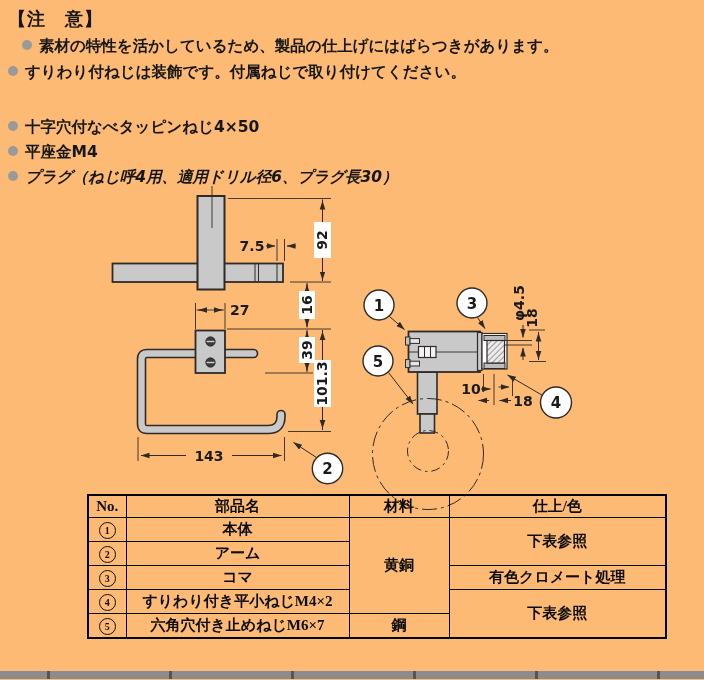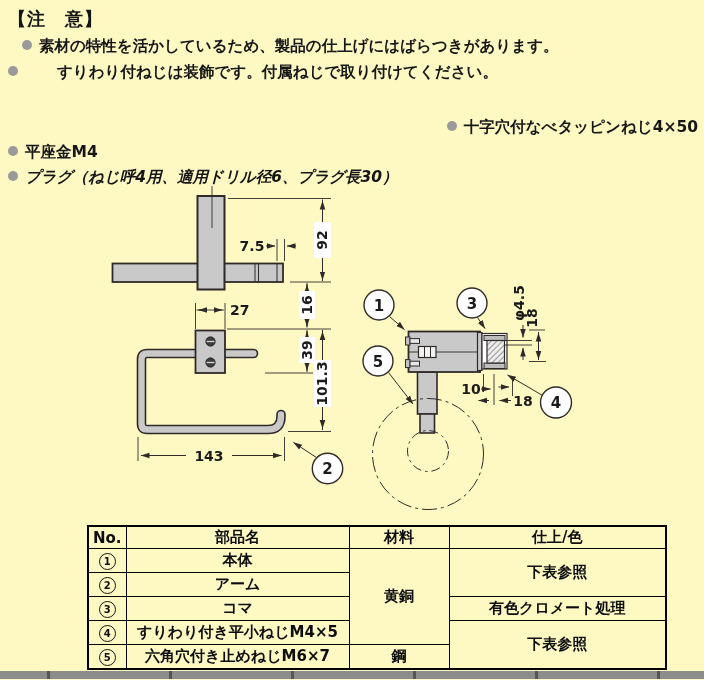--- a/index.html
+++ b/index.html
@@ -1,16 +1,16 @@
 <!DOCTYPE html>
 <html><head>
 <meta charset="utf-8">
 <style>
   html,body{margin:0;padding:0;background:#fff;}
-  .page{position:relative;width:704px;height:680px;background:#fef9c3;overflow:hidden;
+  .page{position:relative;width:704px;height:680px;background:#fdba74;overflow:hidden;
         font-family:"DejaVu Sans","Liberation Sans",sans-serif;color:#111;}
   .abs{position:absolute;}
   .heading{font-size:18px;font-weight:700;color:#151515;letter-spacing:1px;}
   .bullet-line{display:flex;align-items:flex-start;font-size:15.5px;font-weight:600;color:#161616;}
   .dot{flex:0 0 auto;width:10px;height:10px;border-radius:50%;background:#9a9a9a;margin:4px 7px 0 0;}
   
   table.parts{border-collapse:collapse;table-layout:fixed;width:578px;
               border:2.5px solid #000;font-size:15px;font-weight:600;color:#0d0d0d;}
   table.parts td,table.parts th{border:1.2px solid #000;text-align:center;vertical-align:middle;
               padding:0;height:23px;overflow:hidden;white-space:nowrap;}
@@ -28,26 +28,26 @@
 </head>
 <body>
 
 <div class="page">
 
   <div class="abs heading" style="left:8px;top:7px;">【注　意】</div>
   <div class="abs bullet-line" style="left:22px;top:36px;width:690px;">
     <span class="dot"></span>
     <span>素材の特性を活かしているため、製品の仕上げにはばらつきがあります。</span>
   </div>
-  <div class="abs bullet-line" style="left:8px;top:62px;width:690px;gap:32px;">
+  <div class="abs bullet-line" style="left:8px;top:62px;width:690px;">
     <span class="dot"></span>
     <span>すりわり付ねじは装飾です。付属ねじで取り付けてください。</span>
   </div>
 
-  <div class="abs bullet-line" style="left:8px;top:117px;width:690px;justify-content:flex-end;">
+  <div class="abs bullet-line" style="left:8px;top:117px;width:690px;">
     <span class="dot"></span>
     <span>十字穴付なべタッピンねじ4×50</span>
   </div>
   <div class="abs bullet-line" style="left:8px;top:142px;width:690px;">
     <span class="dot"></span>
     <span>平座金M4</span>
   </div>
   <div class="abs bullet-line" style="left:8px;top:167px;width:690px;font-style:italic;">
     <span class="dot"></span>
     <span>プラグ（ねじ呼4用、適用ドリル径6、プラグ長30）</span>
@@ -208,21 +208,21 @@
       <circle cx="556" cy="402.5" r="15.5" fill="#ffffff" stroke-width="1.4"></circle>
       <circle cx="378" cy="361" r="15" fill="#ffffff" stroke-width="1.4"></circle>
       <text class="callout" x="379" y="310.5" text-anchor="middle" stroke="none">1</text>
       <text class="callout" x="327.5" y="474" text-anchor="middle" stroke="none">2</text>
       <text class="callout" x="472" y="308.5" text-anchor="middle" stroke="none">3</text>
       <text class="callout" x="556" y="408" text-anchor="middle" stroke="none">4</text>
       <text class="callout" x="378" y="366.5" text-anchor="middle" stroke="none">5</text>
     </g>
   </svg>
 
-  <table class="parts abs" style="left:87px;top:525px;">
+  <table class="parts abs" style="left:87px;top:494px;font-family:Liberation Serif, serif;">
     <colgroup>
         <col style="width:38px">
         <col style="width:223px">
         <col style="width:100px">
         <col style="width:217px">
       </colgroup>
     <tbody>
         <tr>
       <th>No.</th>
       <th>部品名</th>
@@ -239,21 +239,21 @@
       <td><span class="circ">2</span></td>
       <td>アーム</td>
     </tr>
     <tr>
       <td><span class="circ">3</span></td>
       <td>コマ</td>
       <td>有色クロメート処理</td>
     </tr>
     <tr>
       <td><span class="circ">4</span></td>
-      <td>すりわり付き平小ねじM4×5</td>
+      <td>すりわり付き平小ねじM4×2</td>
       <td rowspan="2">下表参照</td>
     </tr>
     <tr>
       <td><span class="circ">5</span></td>
       <td>六角穴付き止めねじM6×7</td>
       <td>鋼</td>
     </tr>
   </tbody>
     </table>
 

